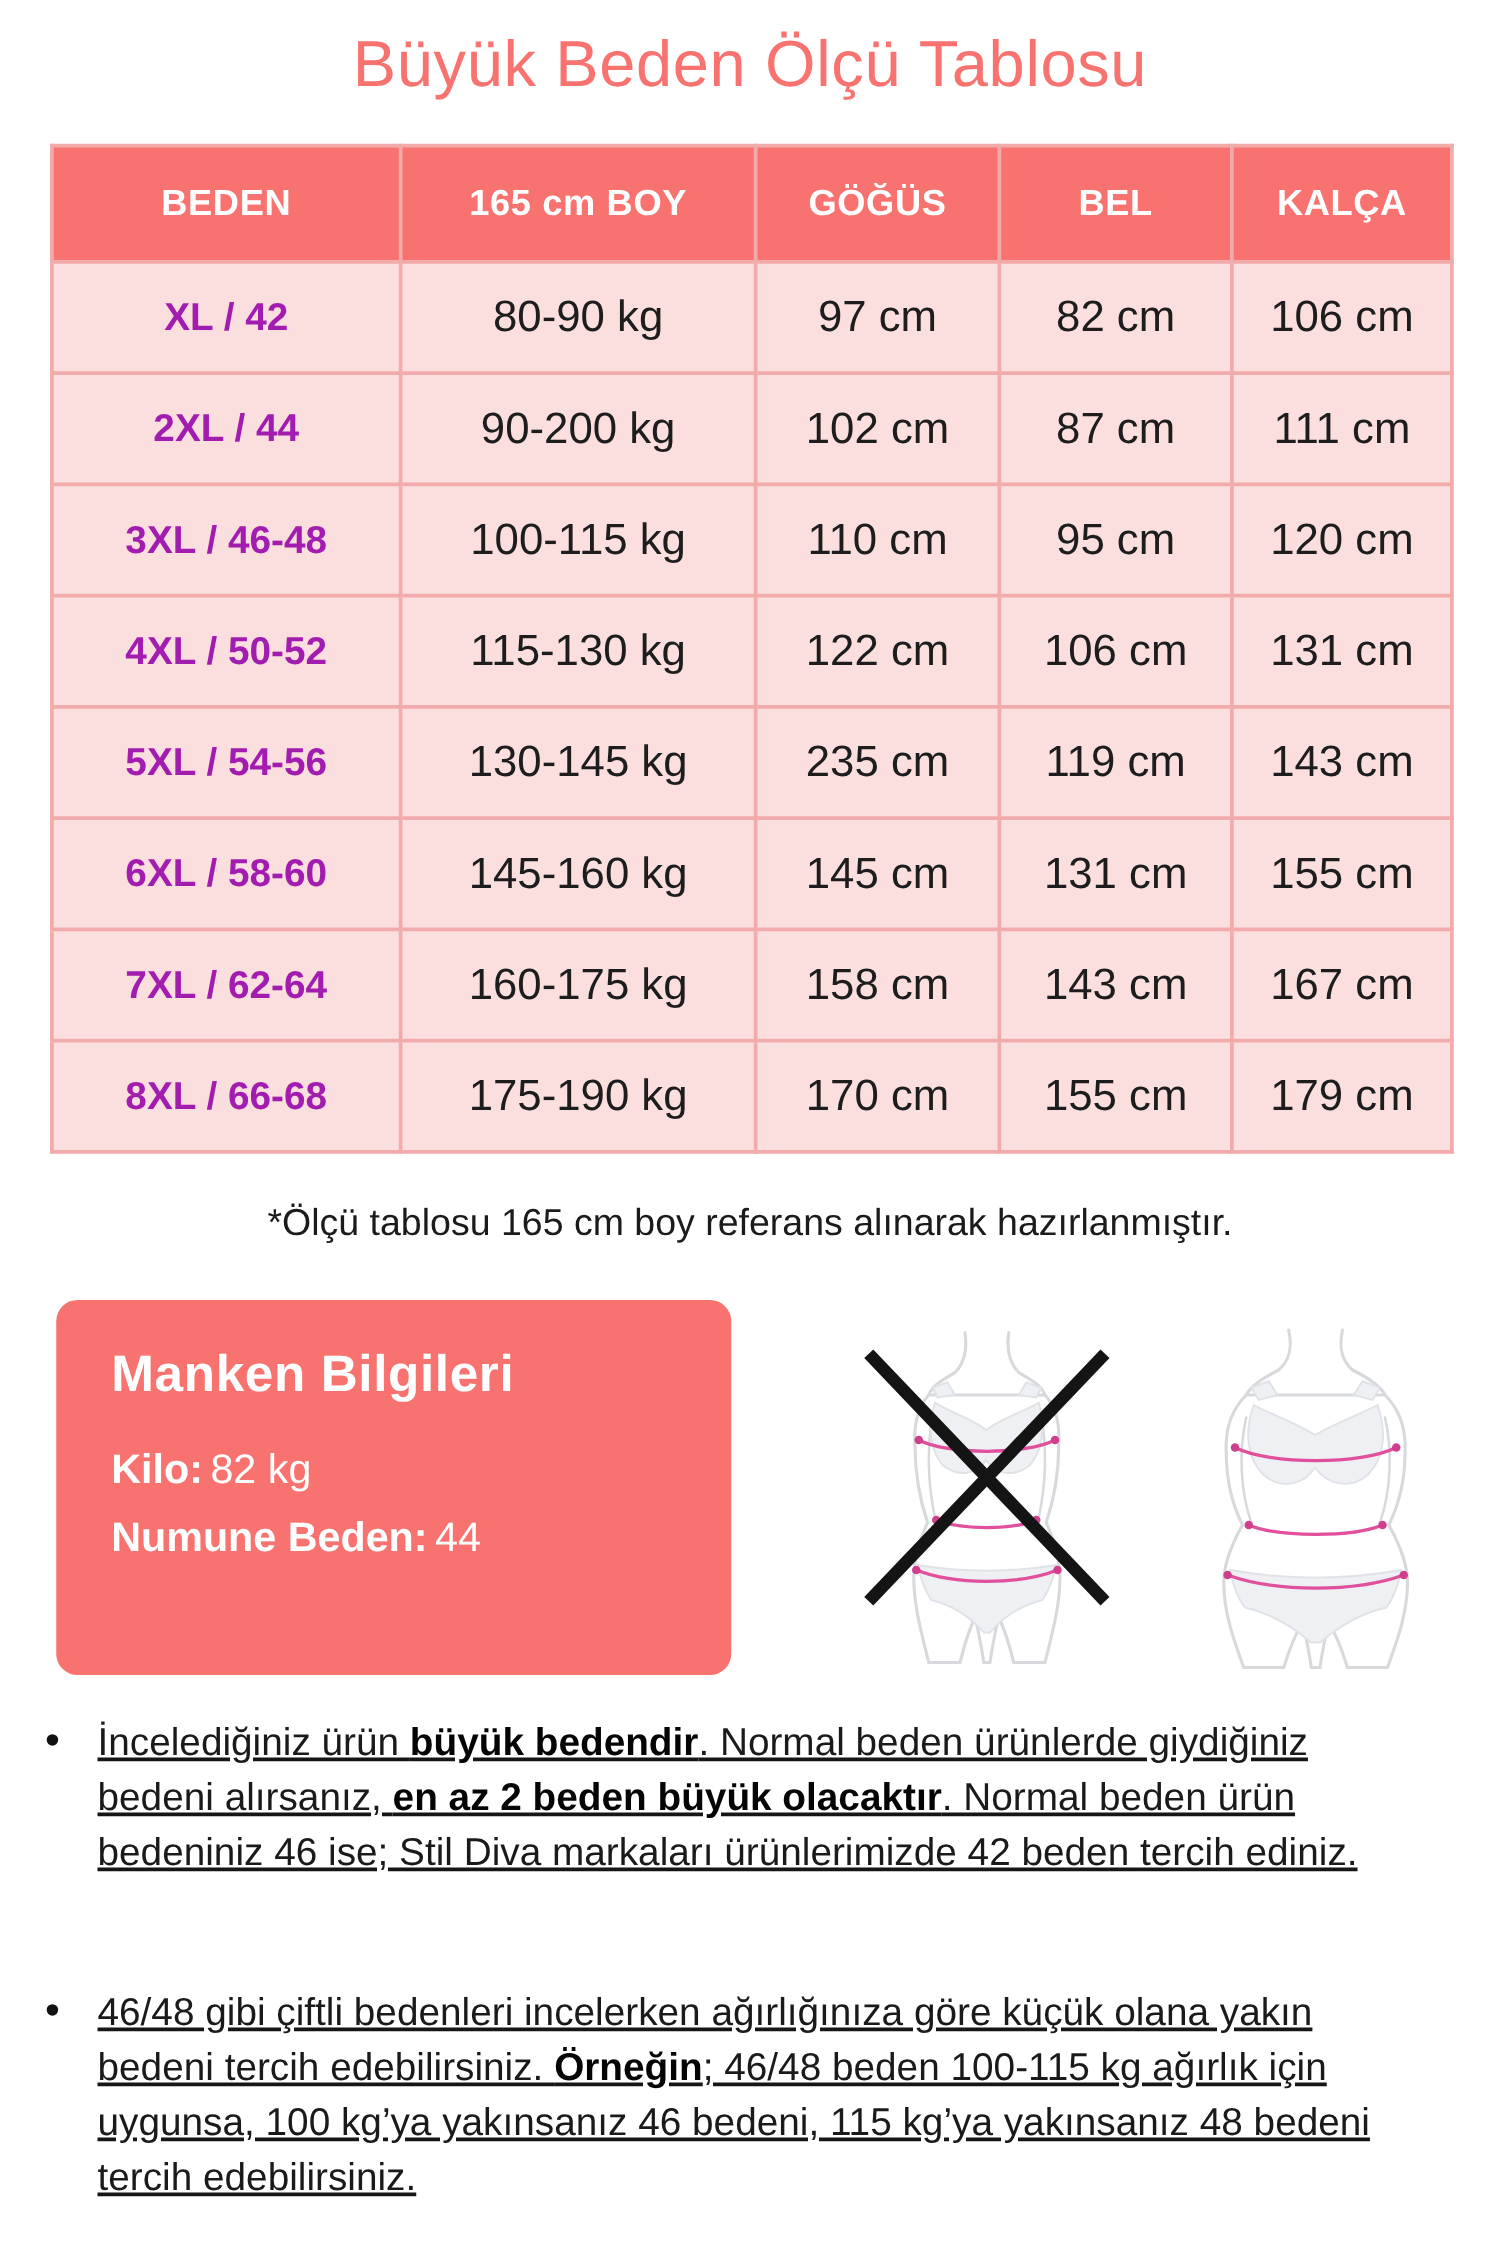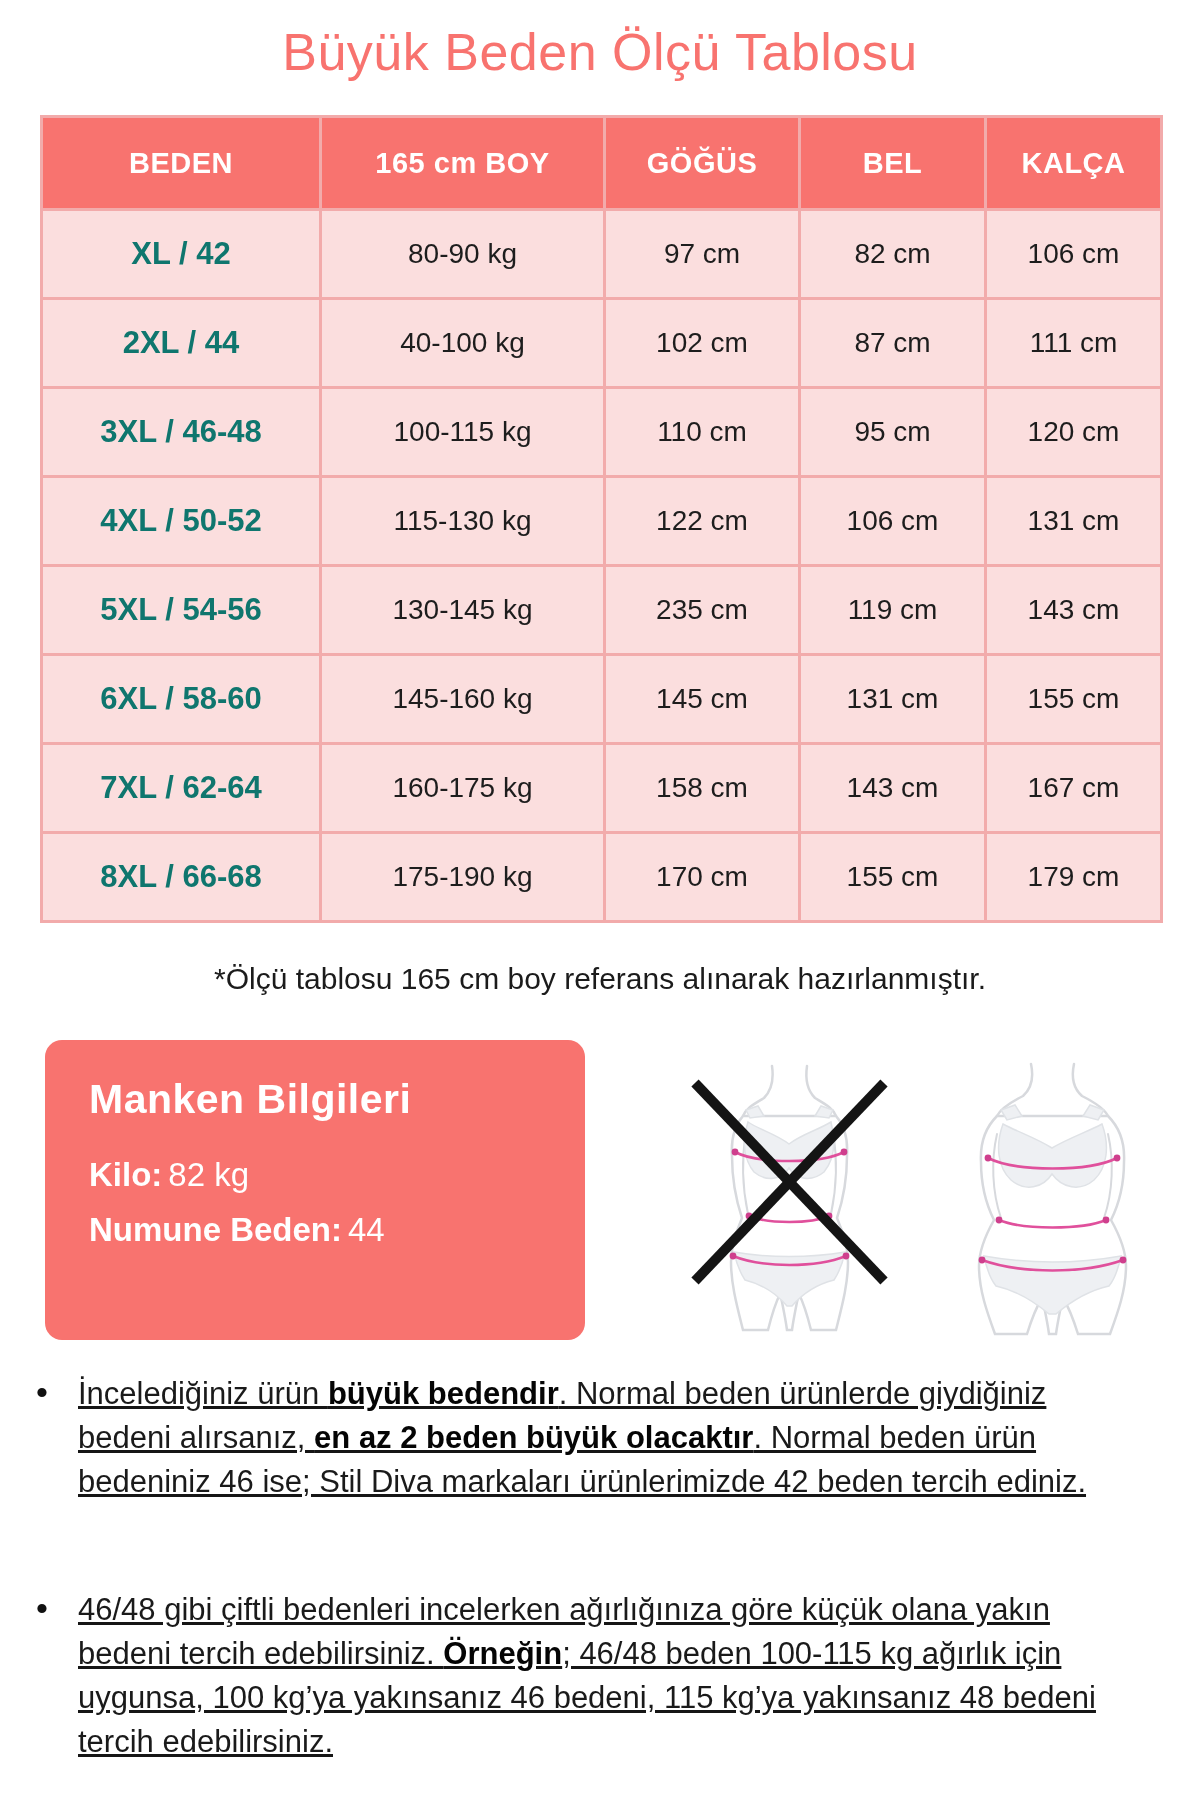--- a/index.html
+++ b/index.html
@@ -35,27 +35,27 @@
   table.size-table th{
     height:93px;
     background:#f8736f;
     color:#ffffff;
     font-size:29px; font-weight:700;
     letter-spacing:0.5px;
   }
   table.size-table td{
     height:89px;
     background:#fbdede;
-    font-size:28px;
+    font-size:35px;
     color:#1d1d1d;
   }
   table.size-table td.size-col{
     font-weight:700;
     font-size:31px;
-    color:#0f766e;
+    color:#a21caf;
   }
 
   .footnote{
     position:absolute; top:962px; left:0; width:1200px;
     text-align:center;
     font-size:30px;
     color:#1b1b1b;
   }
 
   .model-box{
@@ -133,21 +133,21 @@
   <tbody id="size-body">
       <tr>
         <td class="size-col">XL / 42</td>
         <td>80-90 kg</td>
         <td>97 cm</td>
         <td>82 cm</td>
         <td>106 cm</td>
       </tr>
       <tr>
         <td class="size-col">2XL / 44</td>
-        <td>40-100 kg</td>
+        <td>90-200 kg</td>
         <td>102 cm</td>
         <td>87 cm</td>
         <td>111 cm</td>
       </tr>
       <tr>
         <td class="size-col">3XL / 46-48</td>
         <td>100-115 kg</td>
         <td>110 cm</td>
         <td>95 cm</td>
         <td>120 cm</td>

